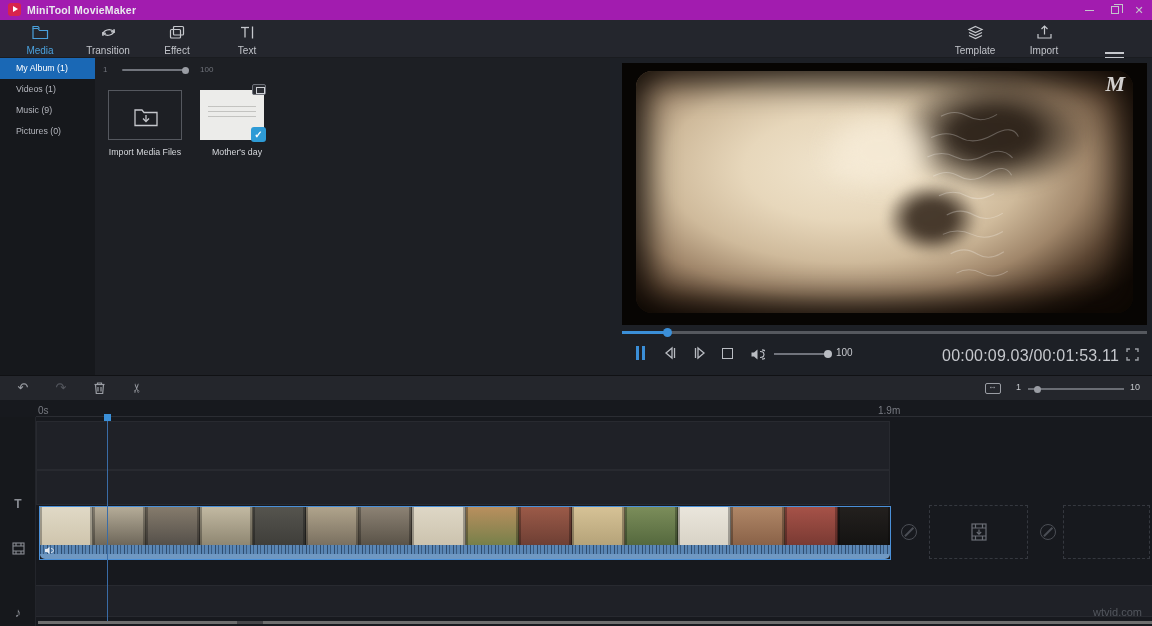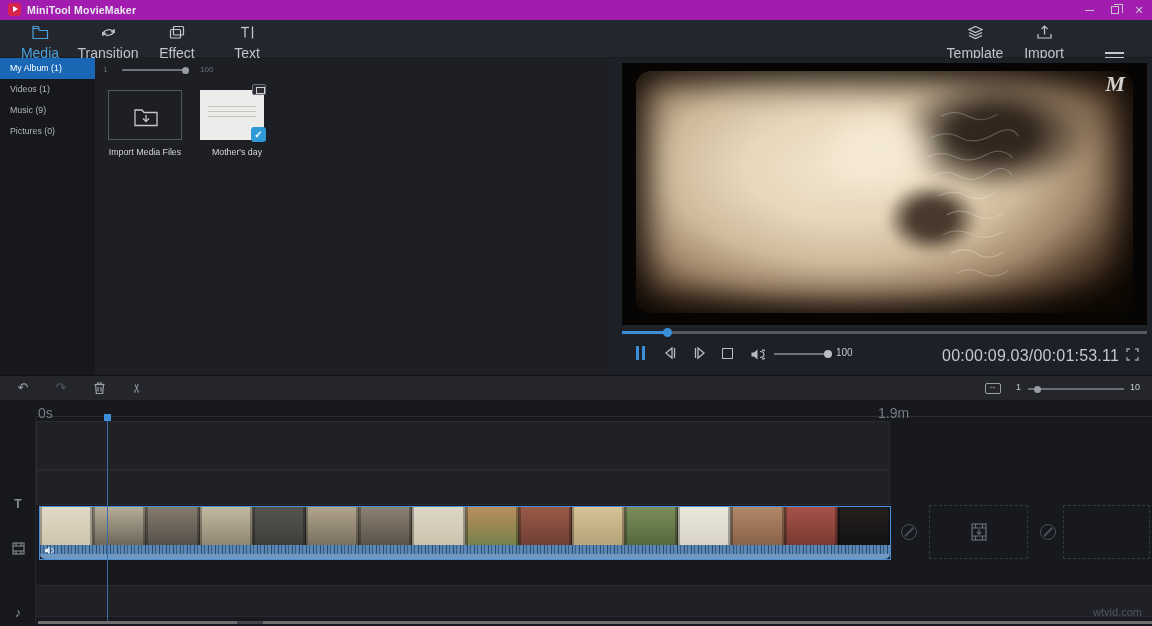--- a/index.html
+++ b/index.html
@@ -15,30 +15,30 @@
   .winbtn { position:absolute; top:0; width:22px; height:20px; text-align:center; line-height:20px; color:#c3c5cb; font-size:10px; }
   .winbtn.min { right:52px; } .winbtn.res { right:26px; } .winbtn.cls { right:2px; font-size:11px; }
   .minglyph { display:inline-block; width:9px; height:1px; background:#c3c5cb; vertical-align:middle; }
   .resglyph { display:inline-block; width:8px; height:8px; border:1px solid #c3c5cb; position:relative; vertical-align:middle; }
   .resglyph::before { content:""; position:absolute; left:2px; top:-3px; width:8px; height:8px; border:1px solid #c3c5cb; border-left:none; border-bottom:none; }
 
   
   .toolbar { position:absolute; left:0; top:20px; width:1152px; height:38px; background:#24262d; border-bottom:1px solid #1a1c20; }
   .tab { position:absolute; top:3px; width:64px; text-align:center; cursor:pointer; }
   .tab .ticon { display:block; height:18px; margin-top:2px; }
-  .tab .tlabel { display:block; font-size:14px; margin-top:2px; color:#c2c4ca; }
+  .tab .tlabel { display:block; font-size:10px; margin-top:2px; color:#c2c4ca; }
   .tab.active .tlabel { color:#4aa0dc; }
   .tab svg { stroke:#c6c8cd; } .tab.active svg { stroke:#4aa0dc; }
   .hamburger { position:absolute; right:28px; top:32px; width:19px; height:12px; cursor:pointer; }
   .hamburger i { display:block; height:1.5px; background:#c6c8cd; margin-bottom:3.5px; }
   .hamburger i:last-child { width:13px; }
 
   
   .sidebar { position:absolute; left:0; top:58px; width:95px; height:317px; background:#16181c; }
-  .side-item { height:21px; line-height:21px; padding-left:10px; font-size:8.8px; color:#b4b6bd; cursor:pointer; }
+  .side-item { height:21px; line-height:21px; padding-left:16px; font-size:8.8px; color:#b4b6bd; cursor:pointer; }
   .side-item.active { background:#1a68b5; color:#fff; }
 
   
   .media-panel { position:absolute; left:95px; top:58px; width:515px; height:317px; background:#1d1f24; }
   .mp-slider { position:absolute; left:8px; top:7px; width:200px; height:10px; font-size:8px; color:#6f727a; }
   .mp-min { position:absolute; left:0; top:0; } .mp-max { position:absolute; left:97px; top:0; }
   .mp-track { position:absolute; left:19px; top:4px; width:66px; height:2px; background:#71747c; border-radius:1px; }
   .mp-dot { position:absolute; left:60px; top:-2.5px; width:7px; height:7px; border-radius:50%; background:#9a9da4; }
   .import-box { position:absolute; left:13px; top:32px; width:74px; height:50px; border:1px solid #55585f; cursor:pointer; }
   .import-box svg { position:absolute; left:24px; top:13px; }
@@ -90,21 +90,21 @@
   .t-split span { display:inline-block; transform:rotate(-90deg); font-size:12px; }
   .fit-icon { position:absolute; left:985px; top:7px; width:16px; height:11px; border:1px solid #9a9da4; border-radius:2px; cursor:pointer; }
   .fit-icon::after { content:"↔"; position:absolute; left:2px; top:-3px; font-size:9px; color:#9a9da4; }
   .tl-zoom-min { position:absolute; left:1016px; top:6px; font-size:9px; color:#c6c8cd; }
   .tl-zoom-max { position:absolute; left:1130px; top:6px; font-size:9px; color:#c6c8cd; }
   .tl-zoom-track { position:absolute; left:1028px; top:12px; width:96px; height:2px; background:#6a6d74; cursor:pointer; }
   .tl-zoom-dot { position:absolute; left:6px; top:-2.5px; width:7px; height:7px; border-radius:50%; background:#9a9da4; }
 
   
   .timeline { position:absolute; left:0; top:400px; width:1152px; height:226px; background:#17191e; }
-  .ruler { position:absolute; left:36px; top:0; width:1116px; height:17px; border-bottom:1px solid #2b2d33; font-size:14px; color:#787b82; }
+  .ruler { position:absolute; left:36px; top:0; width:1116px; height:17px; border-bottom:1px solid #2b2d33; font-size:10px; color:#787b82; }
   .r0 { position:absolute; left:2px; top:5px; } .r1 { position:absolute; left:842px; top:5px; }
   .track-head { position:absolute; left:0; top:17px; width:36px; height:209px; background:#16181c; border-right:1px solid #23252b; }
   .th-ico { position:absolute; left:0; width:36px; text-align:center; color:#8a8d94; }
   .th-text { top:80px; font-size:12px; font-weight:bold; }
   .th-video { top:124px; }
   .th-music { top:188px; font-size:13px; }
   .rowA { position:absolute; left:36px; top:21px; width:854px; height:49px; background:#1f2127; border:1px solid #282a30; }
   .rowB { position:absolute; left:36px; top:70px; width:854px; height:35px; background:#1f2127; border:1px solid #282a30; }
   .music-row { position:absolute; left:36px; top:185px; width:1116px; height:32px; background:#1f2127; border-top:1px solid #282a30; border-bottom:1px solid #282a30; }
 

